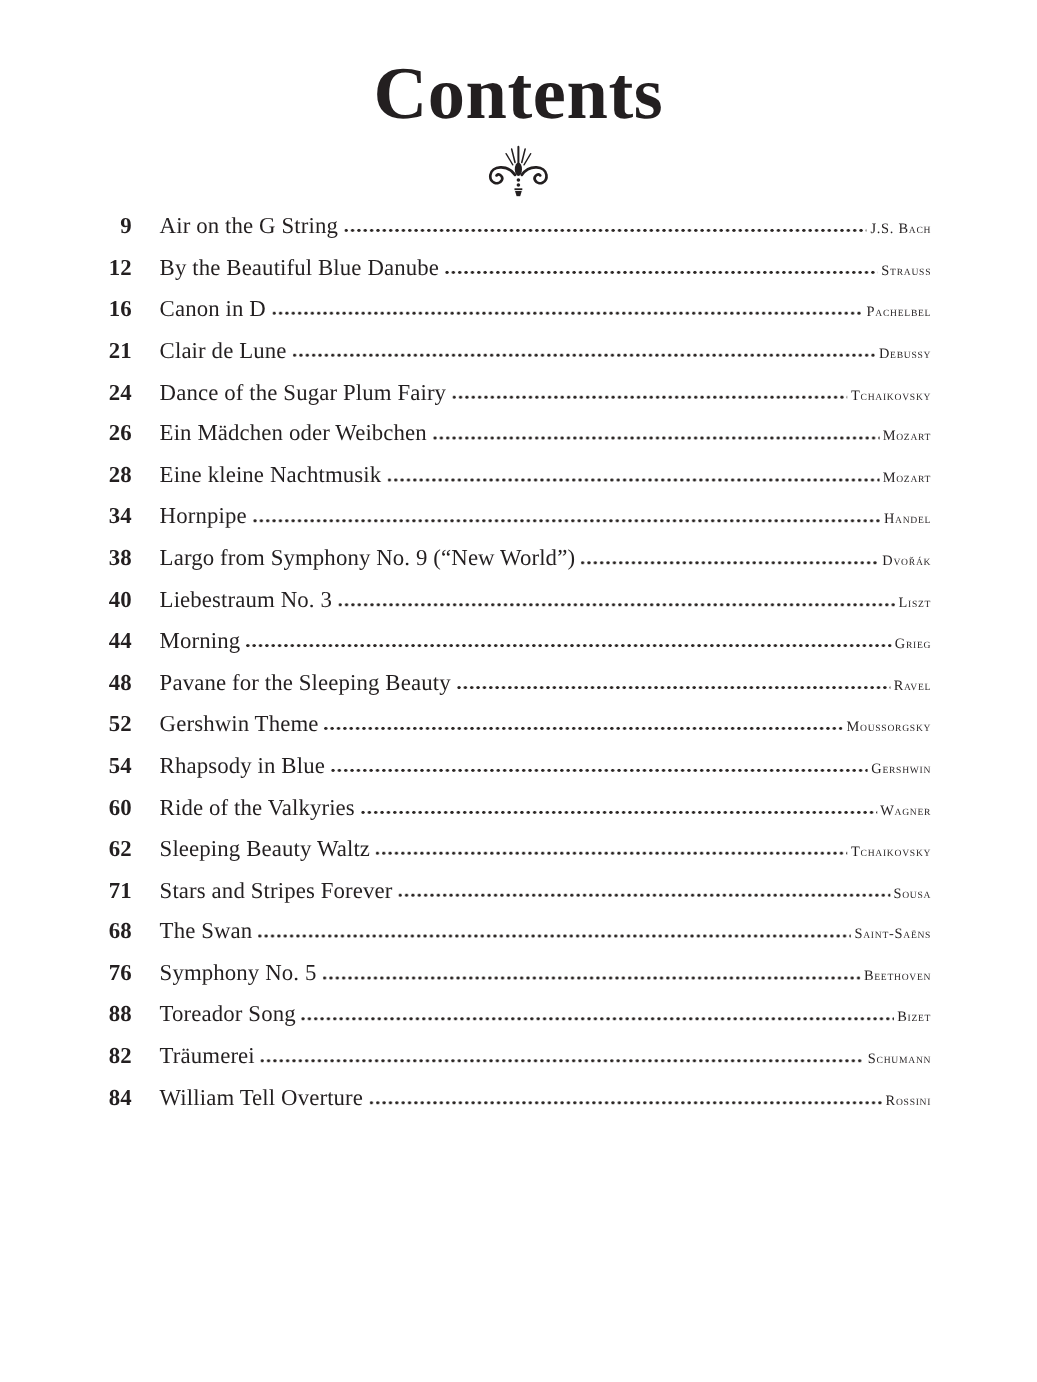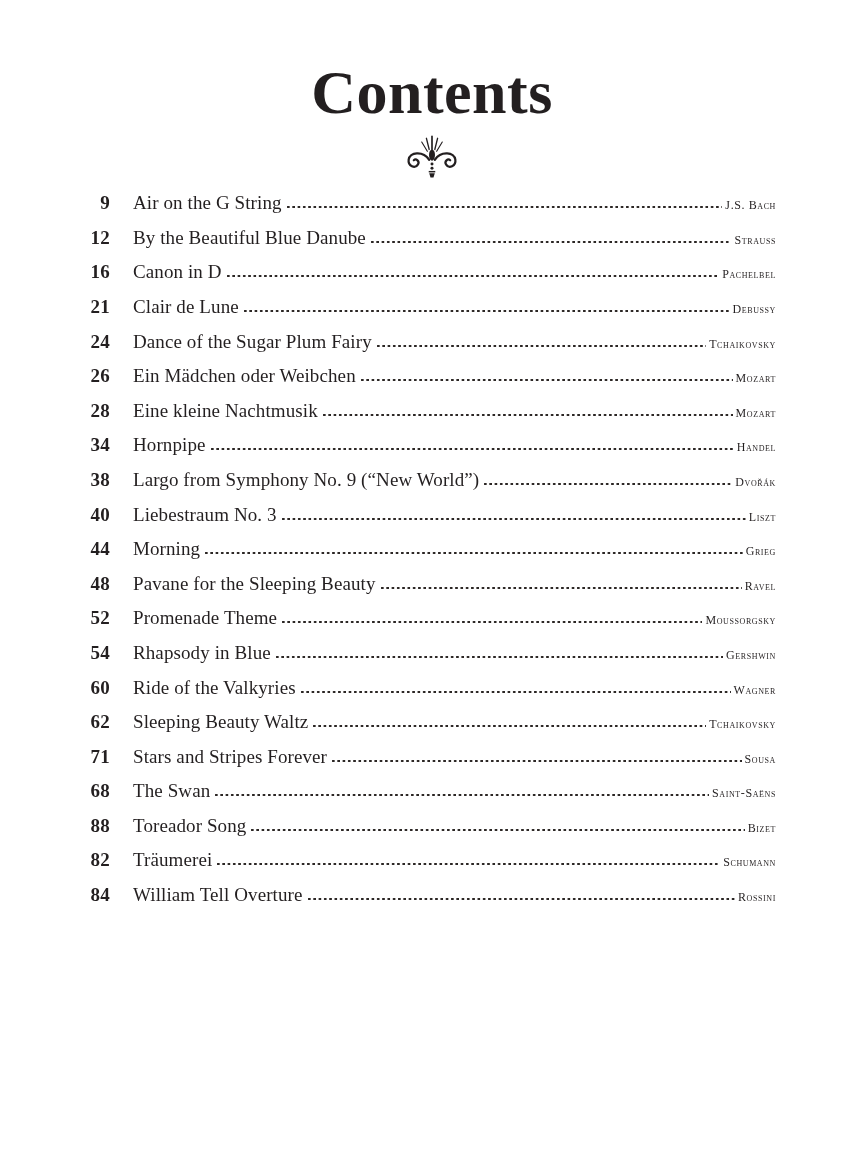--- a/index.html
+++ b/index.html
@@ -12,21 +12,21 @@
     height: 1152px;
     position: relative;
     overflow: hidden;
     color: #231f20;
     font-family: "Liberation Serif", serif;
   }
   .page {
     width: 100%;
     height: 100%;
     box-sizing: border-box;
-    padding-top: 58px;
+    padding-top: 44px;
   }
   .title {
     margin: 0;
     text-align: center;
     font-family: "Liberation Serif", serif;
     font-weight: 700;
     font-size: 62px;
     letter-spacing: 0.5px;
     color: #231f20;
     line-height: 1.1;
@@ -196,21 +196,21 @@
   <div class="toc-row">
     <span class="pg">48</span>
     <span class="ttl">Pavane for the Sleeping Beauty</span>
     <span class="leader"></span>
     <span class="comp">Ravel</span>
   </div>
 
 
   <div class="toc-row">
     <span class="pg">52</span>
-    <span class="ttl">Promenade Theme</span>
+    <span class="ttl">Gershwin Theme</span>
     <span class="leader"></span>
     <span class="comp">Moussorgsky</span>
   </div>
 
   <div class="toc-row">
     <span class="pg">54</span>
     <span class="ttl">Rhapsody in Blue</span>
     <span class="leader"></span>
     <span class="comp">Gershwin</span>
   </div>
@@ -237,20 +237,26 @@
     <span class="comp">Sousa</span>
   </div>
 
   <div class="toc-row">
     <span class="pg">68</span>
     <span class="ttl">The Swan</span>
     <span class="leader"></span>
     <span class="comp">Saint-Saëns</span>
   </div>
 
+  <div class="toc-row">
+    <span class="pg">76</span>
+    <span class="ttl">Symphony No. 5</span>
+    <span class="leader"></span>
+    <span class="comp">Beethoven</span>
+  </div>
 
   <div class="toc-row">
     <span class="pg">88</span>
     <span class="ttl">Toreador Song</span>
     <span class="leader"></span>
     <span class="comp">Bizet</span>
   </div>
 
   <div class="toc-row">
     <span class="pg">82</span>

